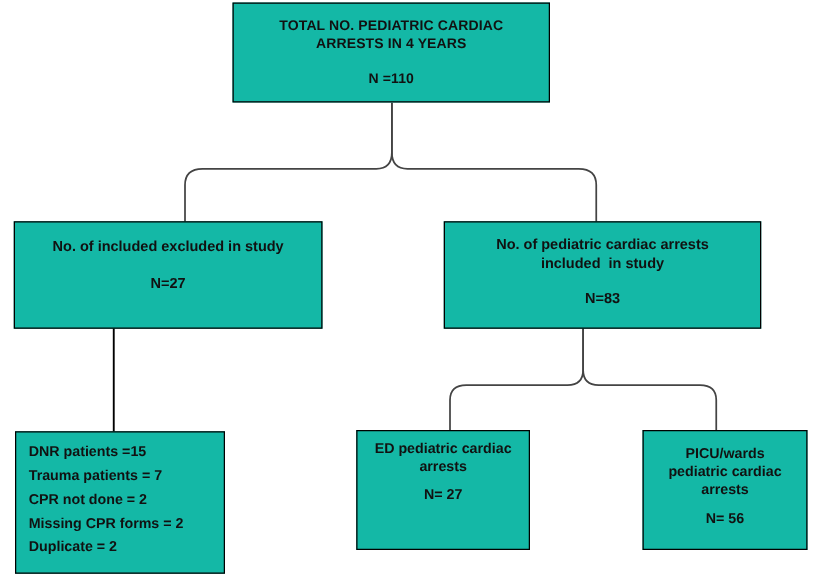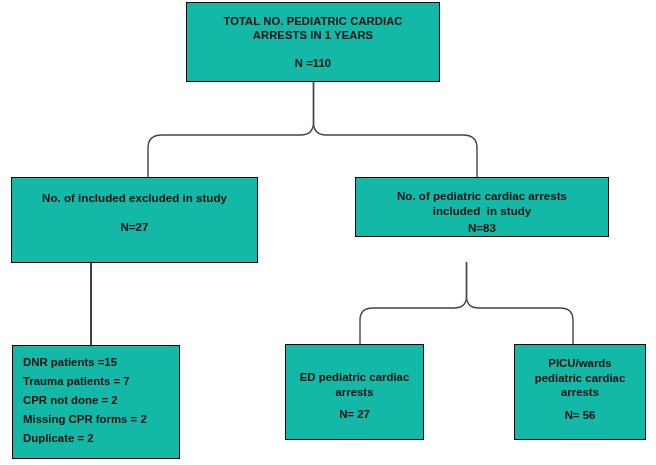--- a/index.html
+++ b/index.html
@@ -41,27 +41,27 @@
     padding-left: 10px;
   }
 
   
   #node-total      { left: 186px; top: 2px;   width: 254px; height: 80px;  padding-top: 11px; font-size: 11.2px; letter-spacing: .1px; }
   #node-total .gap { height: 13px; }
 
   #node-excluded   { left: 11px;  top: 177px; width: 247px; height: 86px;  padding-top: 13px; font-size: 11.6px; }
   #node-excluded .gap { height: 14px; }
 
-  #node-included   { left: 355px; top: 177px; width: 254px; height: 60px;  padding-top: 11px; font-size: 11.6px; }
+  #node-included   { left: 355px; top: 177px; width: 254px; height: 86px;  padding-top: 11px; font-size: 11.6px; }
   #node-included .gap { height: 13px; }
 
   #node-exclreasons{ left: 12px;  top: 345px; width: 168px; height: 114px; padding-top: 9px;  font-size: 11.4px; }
   #node-exclreasons .line { margin-bottom: 4.5px; }
 
-  #node-ed         { left: 285px; top: 344px; width: 139px; height: 96px;  padding-top: 25px; font-size: 11.4px; }
+  #node-ed         { left: 285px; top: 344px; width: 139px; height: 96px;  padding-top: 7px; font-size: 11.4px; }
   #node-ed .gap    { height: 8px; }
 
   #node-picu       { left: 514px; top: 344px; width: 132px; height: 96px;  padding-top: 11px; font-size: 11.4px; }
   #node-picu .gap  { height: 8px; }
 
   
   .connector {
     position: absolute;
     pointer-events: none;
   }
@@ -83,21 +83,21 @@
     <path d="M 136.5 0 L 136.5 34 Q 136.5 46 124 46 L 43 46 Q 30 46 30 58 L 30 86" fill="none" stroke="#444444" stroke-width="1.4"></path>
     <path d="M 136.5 0 L 136.5 34 Q 136.5 46 149 46 L 230 46 Q 243 46 243 58 L 243 86" fill="none" stroke="#444444" stroke-width="1.4"></path>
   </svg>
 
   <svg id="line-excl" class="connector" viewBox="0 0 24 86" width="24" height="86" xmlns="http://www.w3.org/2000/svg">
     <path d="M 11 0 L 11 86" fill="none" stroke="#000000" stroke-width="1.5"></path>
   </svg>
 
   <div id="node-total" class="node">
     <span class="line">TOTAL NO. PEDIATRIC CARDIAC</span>
-    <span class="line">ARRESTS IN 1 YEARS</span>
+    <span class="line">ARRESTS IN 4 YEARS</span>
     <span class="gap"></span>
     <span class="line">N =110</span>
   </div>
 
   <div id="node-excluded" class="node">
     <span class="line">No. of included excluded in study</span>
     <span class="gap"></span>
     <span class="line">N=27</span>
   </div>
 

